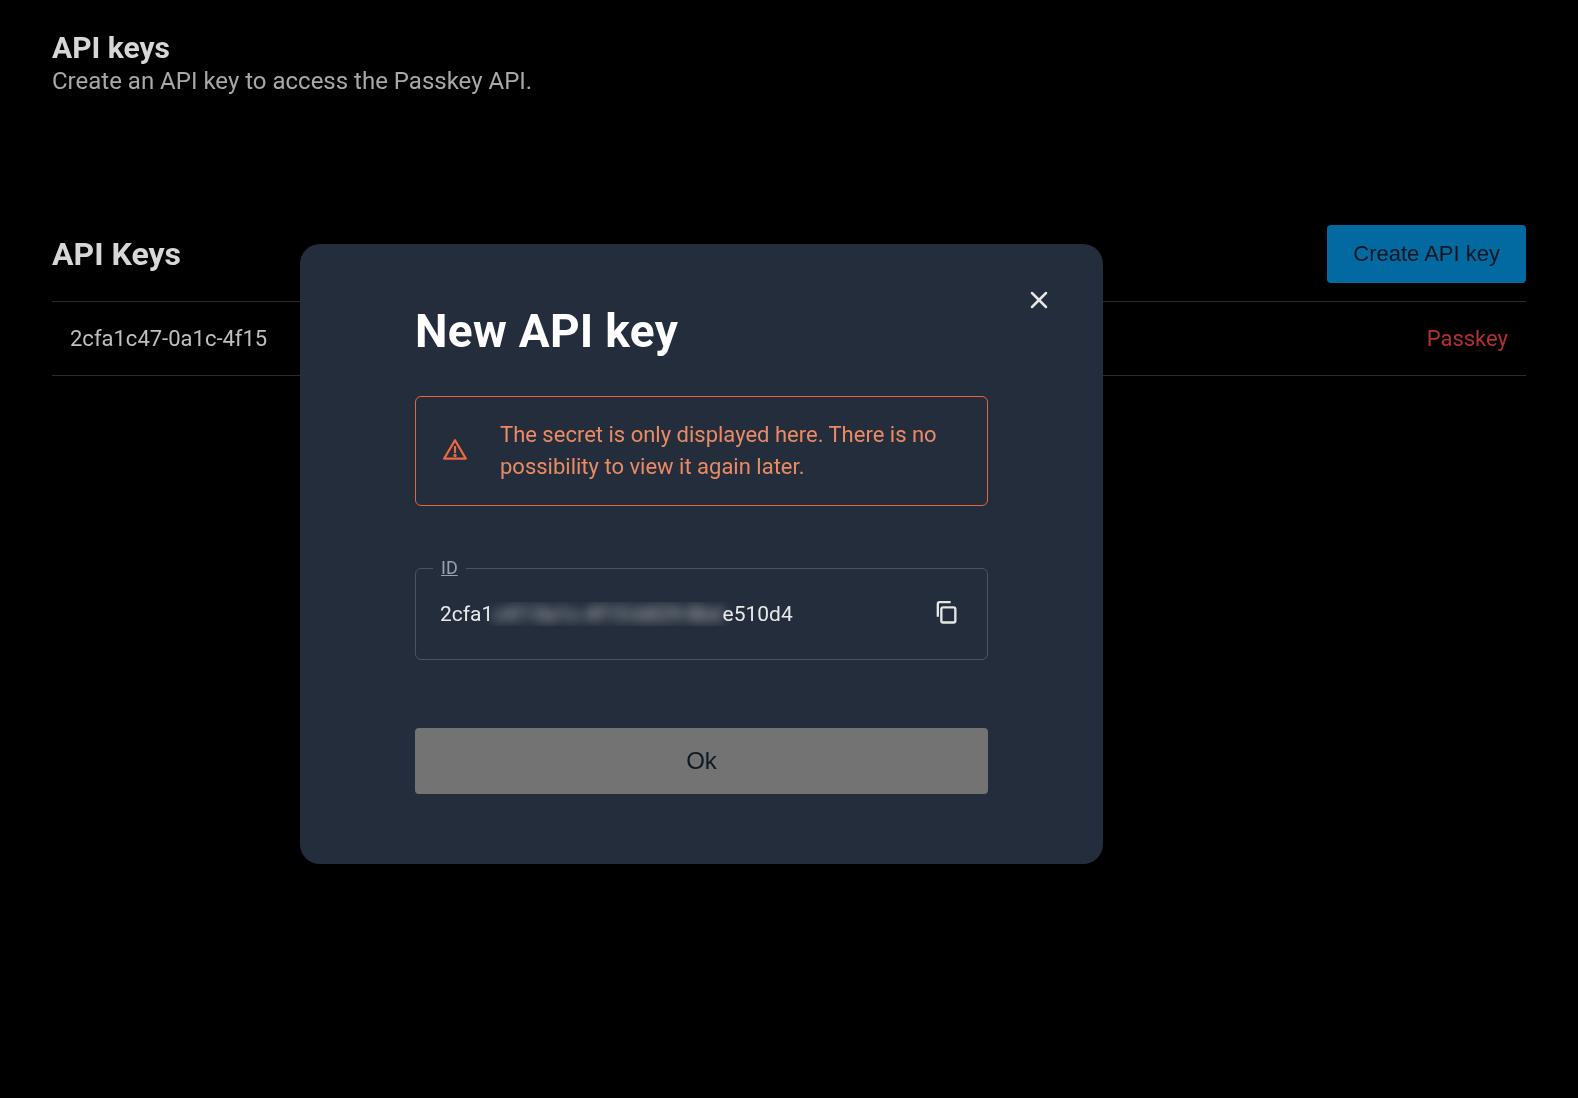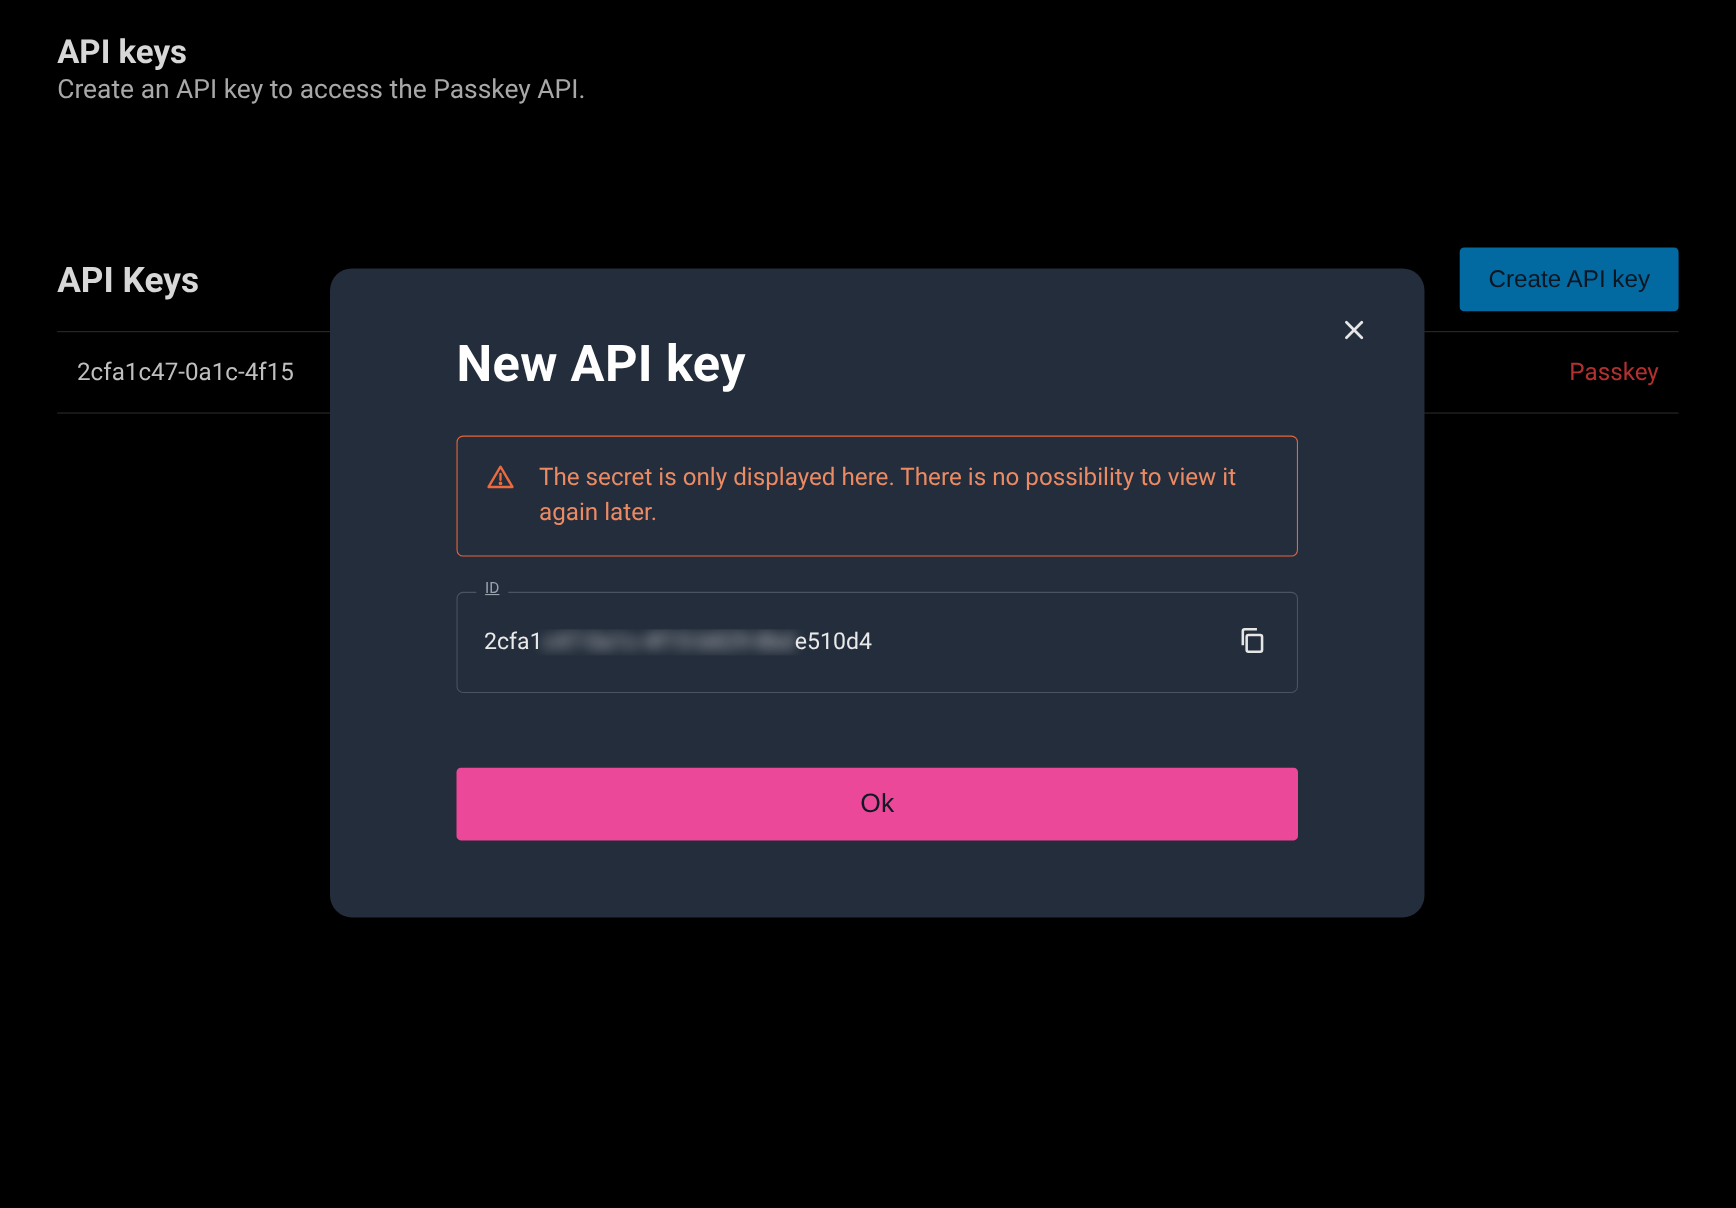--- a/index.html
+++ b/index.html
@@ -67,21 +67,21 @@
 
   
   .overlay {
     position: absolute;
     inset: 0;
   }
   .modal {
     position: absolute;
     left: 300px;
     top: 244px;
-    width: 995px;
+    width: 803px;
     background: #232d3b;
     border-radius: 20px;
     padding: 60px 115px 70px 115px;
   }
   .modal-close {
     position: absolute;
     top: 38px;
     right: 44px;
     width: 40px;
     height: 40px;
@@ -98,23 +98,23 @@
     color: #fff;
     margin-bottom: 38px;
     letter-spacing: 0.3px;
   }
 
   .warning-box {
     border: 1.5px solid #e8653a;
     border-radius: 6px;
     padding: 22px 26px;
     display: flex;
-    gap: 22px;
-    align-items: flex-start;
-    margin-bottom: 32px;
+    gap: 32px;
+    align-items: center;
+    margin-bottom: 62px;
   }
   .warning-icon {
     flex: 0 0 auto;
     color: #eb6a3f;
     margin-top: 2px;
   }
   .warning-icon svg { width: 26px; height: 26px; }
   .warning-text {
     color: #eb8a63;
     font-size: 22px;
@@ -124,21 +124,21 @@
   .field-wrap {
     position: relative;
     margin-bottom: 38px;
   }
   .field-label {
     position: absolute;
     top: -11px;
     left: 18px;
     background: #232d3b;
     padding: 0 8px;
-    font-size: 14px;
+    font-size: 18px;
     color: #9aa3ad;
     text-decoration: underline;
   }
   .field-box {
     border: 1.5px solid #4a5360;
     border-radius: 6px;
     height: 92px;
     display: flex;
     align-items: center;
     padding: 0 20px 0 24px;
@@ -166,21 +166,21 @@
     cursor: pointer;
     color: #e6e6e6;
     background: transparent;
     border: none;
   }
   .copy-btn svg { width: 28px; height: 28px; }
 
   .ok-btn {
     width: 100%;
     height: 66px;
-    background: #ec4899;
+    background: #737373;
     color: #0d1a24;
     border: none;
     border-radius: 4px;
     font-size: 24px;
     font-weight: 500;
     cursor: pointer;
     margin-top: 30px;
   }
 </style>
 </head>

